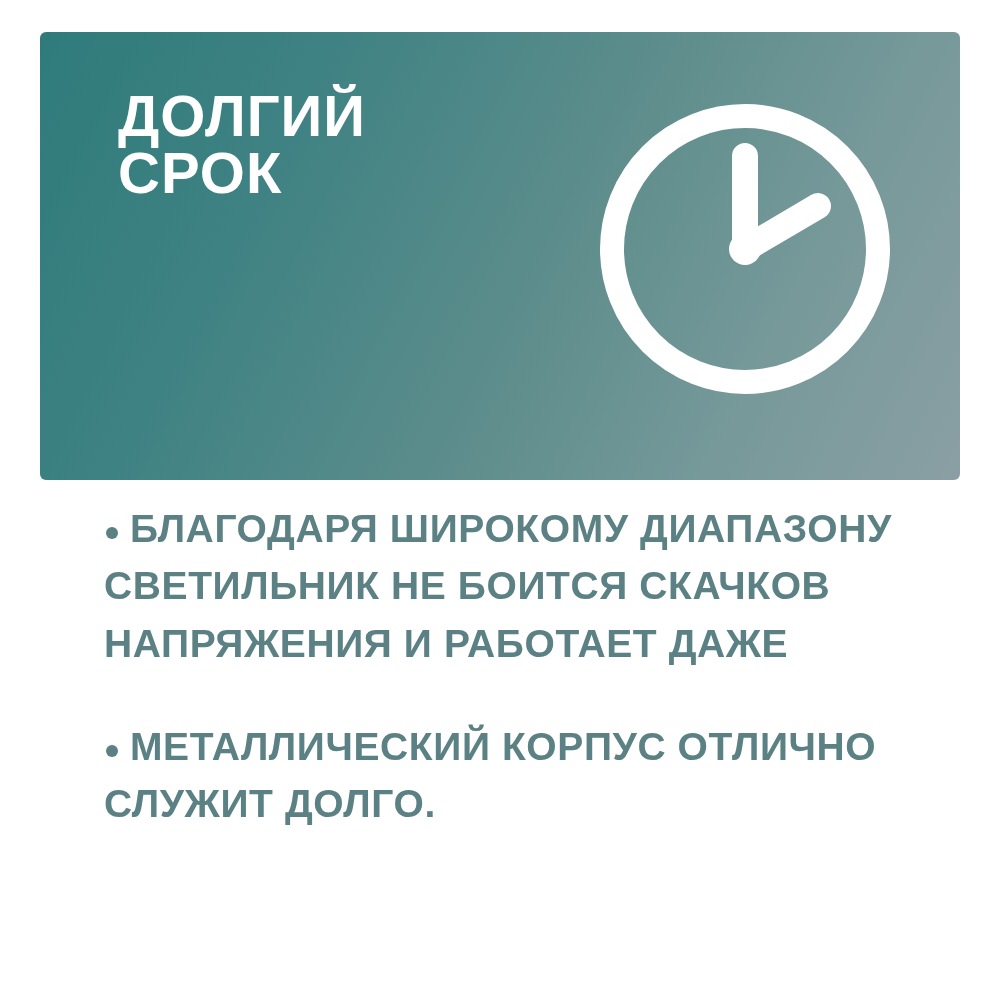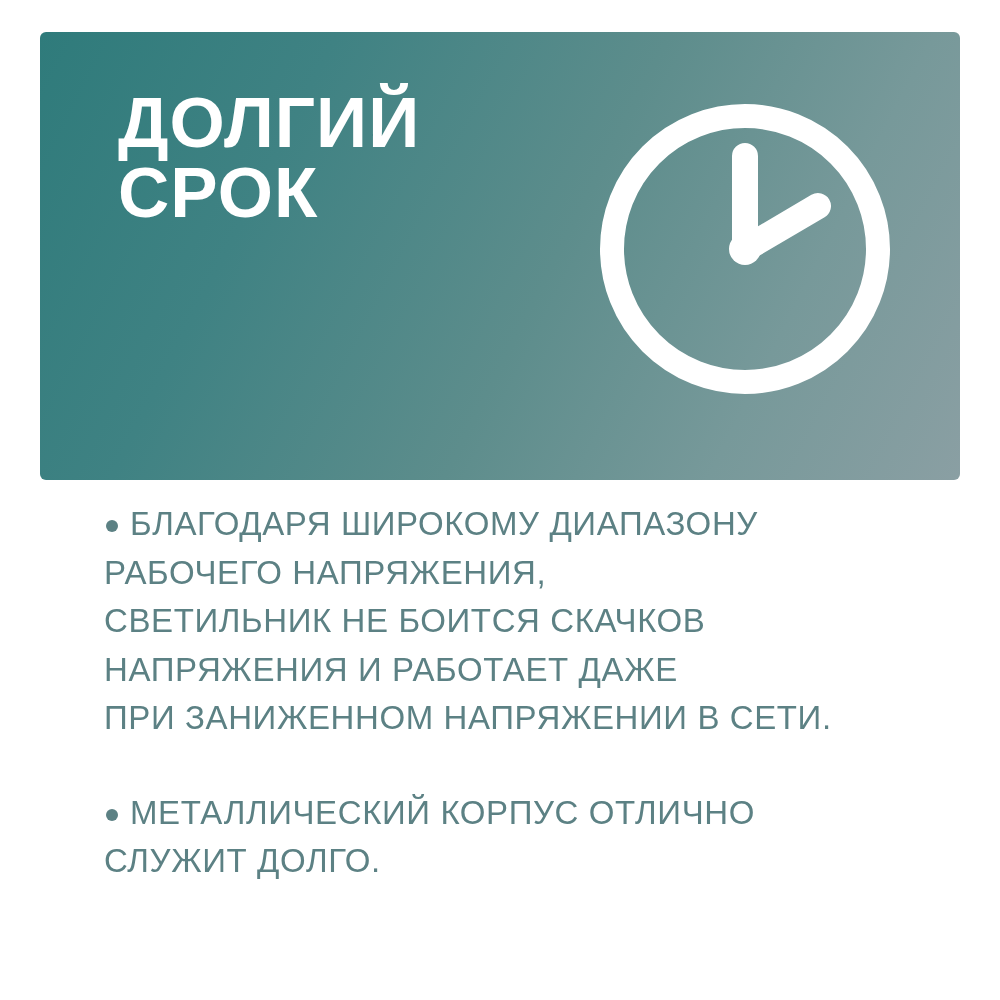--- a/index.html
+++ b/index.html
@@ -32,21 +32,21 @@
     border-radius: 6px;
     overflow: hidden;
   }
 
   .hero-title {
     position: absolute;
     left: 78px;
     top: 56px;
     color: #ffffff;
     font-weight: bold;
-    font-size: 71px;
+    font-size: 58px;
     line-height: 0.98;
     letter-spacing: 1px;
     text-transform: uppercase;
     z-index: 3;
     text-shadow: 0 0 0 rgba(0,0,0,0);
   }
   .hero-title .line {
     display: block;
     white-space: nowrap;
   }
@@ -66,22 +66,22 @@
     height: 100%;
   }
 
   
   .features {
     position: absolute;
     left: 104px;
     top: 500px;
     width: 830px;
     color: #5c8184;
-    font-weight: normal;
-    font-size: 33px;
+    font-weight: bold;
+    font-size: 39px;
     line-height: 1.47;
     letter-spacing: 0.6px;
     text-transform: uppercase;
   }
   .feature-block {
     margin: 0 0 46px 0;
   }
   .feature-block:last-child {
     margin-bottom: 0;
   }
@@ -124,24 +124,22 @@
     </div>
 
   </div>
 
   <div class="features">
 
     <div class="feature-block">
       <span class="fl first">
         <span class="bullet"></span><span>БЛАГОДАРЯ ШИРОКОМУ ДИАПАЗОНУ</span>
       </span>
-      <span class="fl">РАБОЧЕГО НАПРЯЖЕНИЯ,</span>
       <span class="fl">СВЕТИЛЬНИК НЕ БОИТСЯ СКАЧКОВ</span>
       <span class="fl">НАПРЯЖЕНИЯ И РАБОТАЕТ ДАЖЕ</span>
-      <span class="fl">ПРИ ЗАНИЖЕННОМ НАПРЯЖЕНИИ В СЕТИ.</span>
     </div>
 
     <div class="feature-block">
       <span class="fl first">
         <span class="bullet"></span><span>МЕТАЛЛИЧЕСКИЙ КОРПУС ОТЛИЧНО</span>
       </span>
       <span class="fl">СЛУЖИТ ДОЛГО.</span>
     </div>
 
   </div>

